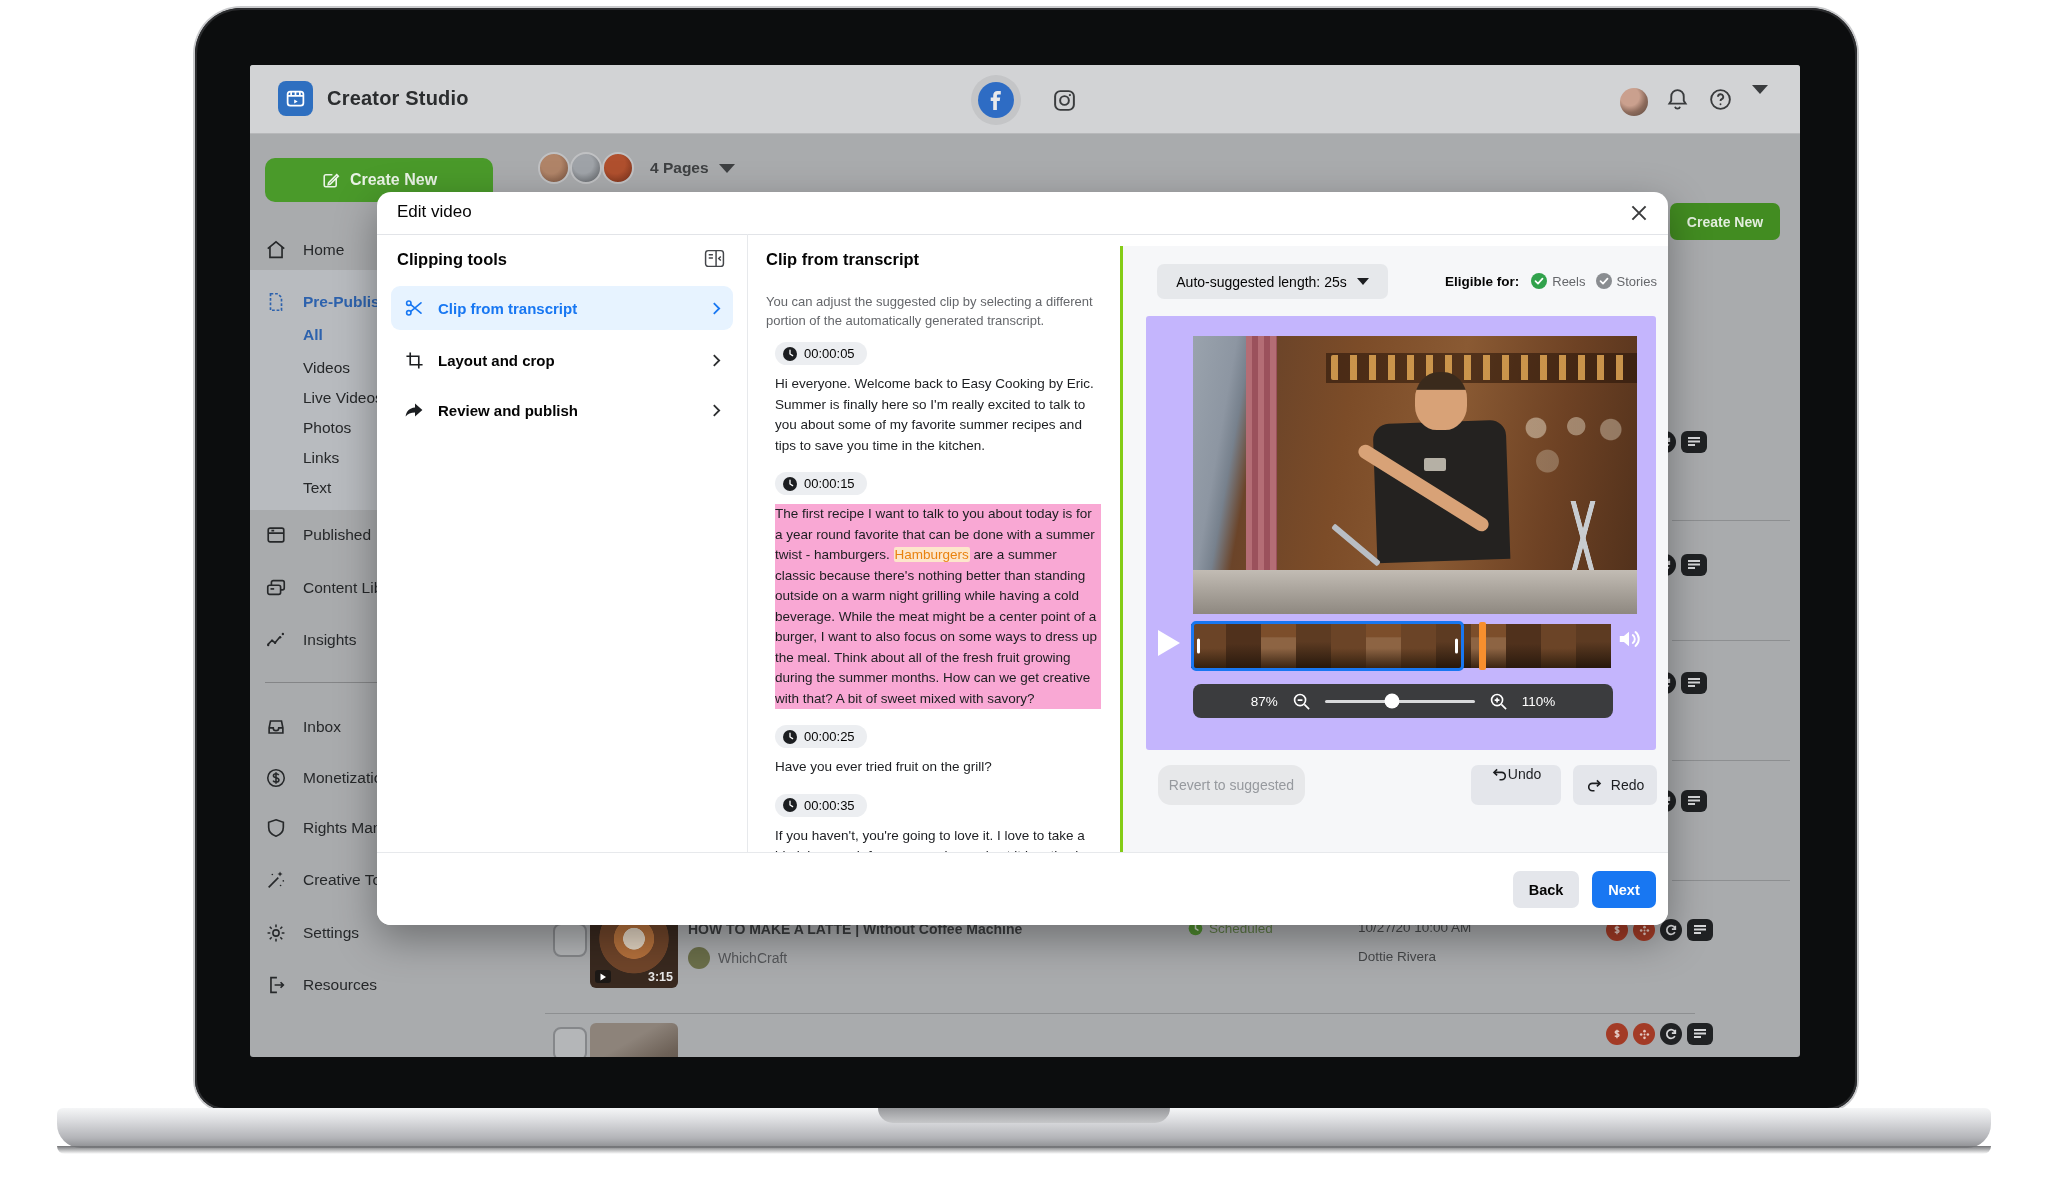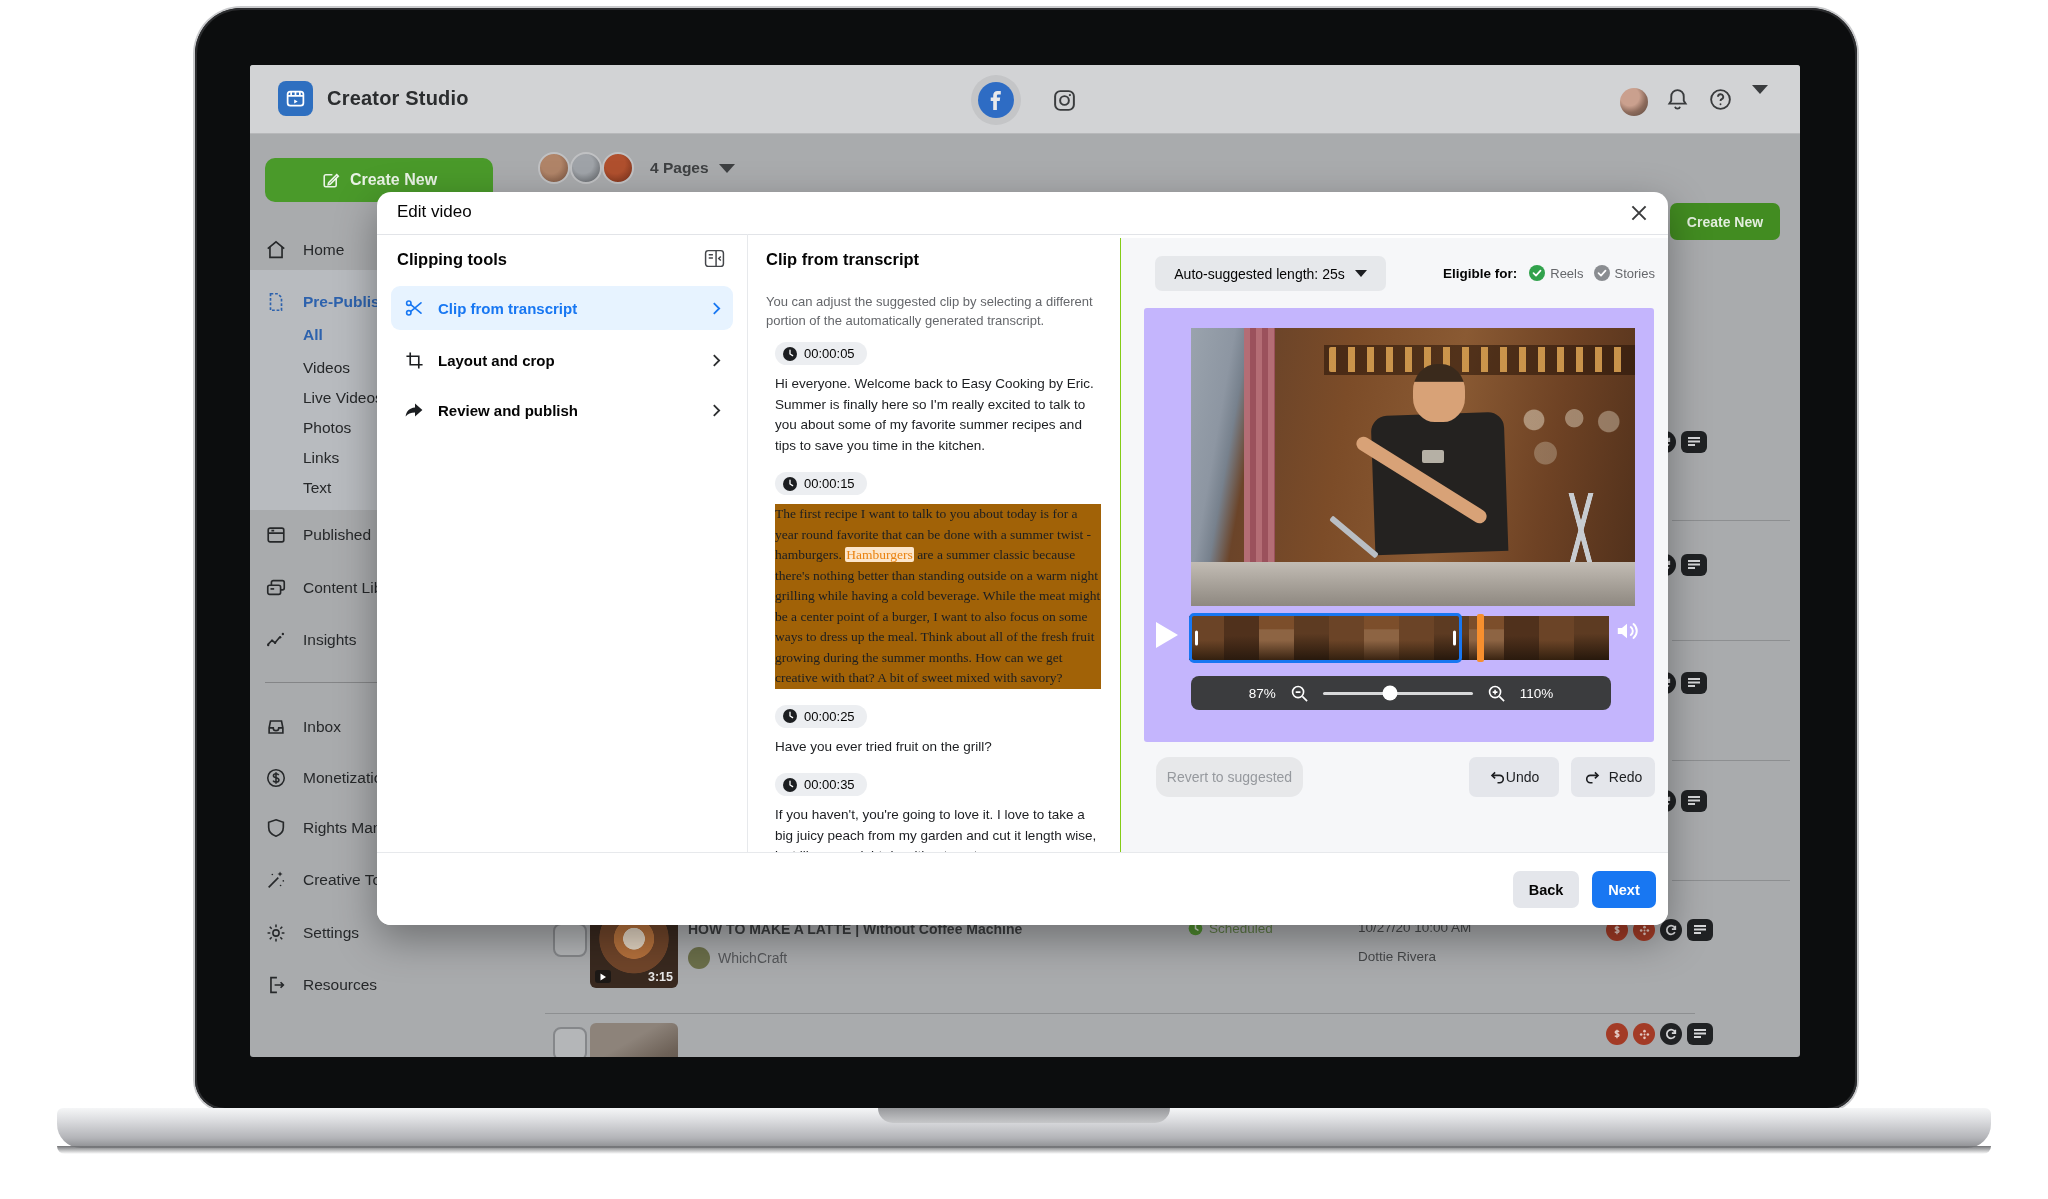--- a/index.html
+++ b/index.html
@@ -97,25 +97,25 @@
   .tool-item .t-ico{width:22px;height:22px;display:flex;align-items:center;justify-content:center;color:#1c1e21;}
 
   
   .col2{position:absolute;left:371px;top:0;width:372px;height:618px;overflow:hidden;}
   .c2-title{position:absolute;left:18px;top:16px;font-size:16.5px;font-weight:bold;color:#050505;}
   .c2-desc{position:absolute;left:18px;top:46px;width:334px;font-size:13px;line-height:1.45;color:#65676b;}
   .c2-scroll{position:absolute;left:27px;top:98px;width:338px;}
   .chip{display:inline-flex;align-items:center;gap:7px;background:#eceef1;border-radius:999px;
         padding:4px 12px 4px 8px;font-size:13px;font-weight:500;color:#050505;margin:10px 0 9px;}
   .seg-text{margin:0 0 6px;font-size:13.5px;line-height:1.52;color:#1c1e21;width:326px;}
-  .seg-text.sel{background:#a16207;font-family:Liberation Serif, serif;}
+  .seg-text.sel{background:#f9a8d4;}
   .hl{background:#fde6cb;color:#e9820f;border-radius:2px;padding:0 1px;font-style:normal;}
 
   
-  .col3{position:absolute;left:743px;top:4px;width:548px;height:618px;background:#f6f7f9;border-left:1px solid #84cc16;}
+  .col3{position:absolute;left:743px;top:12px;width:548px;height:618px;background:#f6f7f9;border-left:3px solid #84cc16;}
   .len-pill{position:absolute;left:34px;top:18px;width:231px;height:35px;border-radius:7px;background:#e6e8eb;
             display:flex;align-items:center;justify-content:center;gap:10px;font-size:14px;color:#050505;border:none;}
   .len-pill .caret{border-left-width:6px;border-right-width:6px;border-top-width:7px;border-top-color:#1c1e21;}
   .elig{position:absolute;left:322px;top:27px;display:flex;align-items:center;gap:10px;}
   .elig-lbl{font-size:13.5px;font-weight:bold;color:#050505;margin-right:2px;}
   .elig-item{display:flex;align-items:center;gap:5px;font-size:13px;color:#65676b;}
 
   .player{position:absolute;left:23px;top:70px;width:510px;height:434px;background:#c4b5fd;border-radius:3px;}
   .video{position:absolute;left:47px;top:20px;width:444px;height:278px;overflow:hidden;background:
      linear-gradient(100deg,#9aa3ad 0%,#8d96a2 9%,#77818d 12%,#6b4429 16%,#7c4c28 34%,#8a5a33 56%,#6e4224 78%,#50301b 100%);}
@@ -158,21 +158,21 @@
   .p-vol{position:absolute;left:470px;top:310px;color:#fff;background:none;border:none;padding:0;}
   .zoom-pill{position:absolute;left:47px;top:368px;width:420px;height:34px;border-radius:8px;background:#3b3c3e;
              display:flex;align-items:center;justify-content:center;gap:14px;color:#fff;font-size:13.5px;}
   .z-track{position:relative;width:150px;height:3px;background:#d8d9da;border-radius:2px;}
   .z-thumb{position:absolute;left:45%;top:50%;transform:translate(-50%,-50%);width:15px;height:15px;border-radius:50%;background:#fff;}
   .z-btn{background:none;border:none;color:#fff;padding:0;display:flex;}
 
   .btn-revert{position:absolute;left:35px;top:519px;width:147px;height:40px;border-radius:13px;border:none;
               background:#e7e8ea;color:#96999e;font-size:14px;}
   .btn-undo{position:absolute;left:348px;top:519px;width:90px;height:40px;border-radius:7px;border:none;
-            background:#e4e6eb;color:#1c1e21;font-size:14px;display:flex;align-items:center;justify-content:center;gap:0;}
+            background:#e4e6eb;color:#1c1e21;font-size:14px;display:flex;justify-content:center;gap:0;}
   .btn-redo{position:absolute;left:450px;top:519px;width:84px;height:40px;border-radius:7px;border:none;
             background:#e4e6eb;color:#1c1e21;font-size:14px;display:flex;align-items:center;justify-content:center;gap:8px;}
   svg{display:block;}
 </style>
 </head>
 <body>
 
 <div class="stage">
 
   <div class="bezel"></div>

